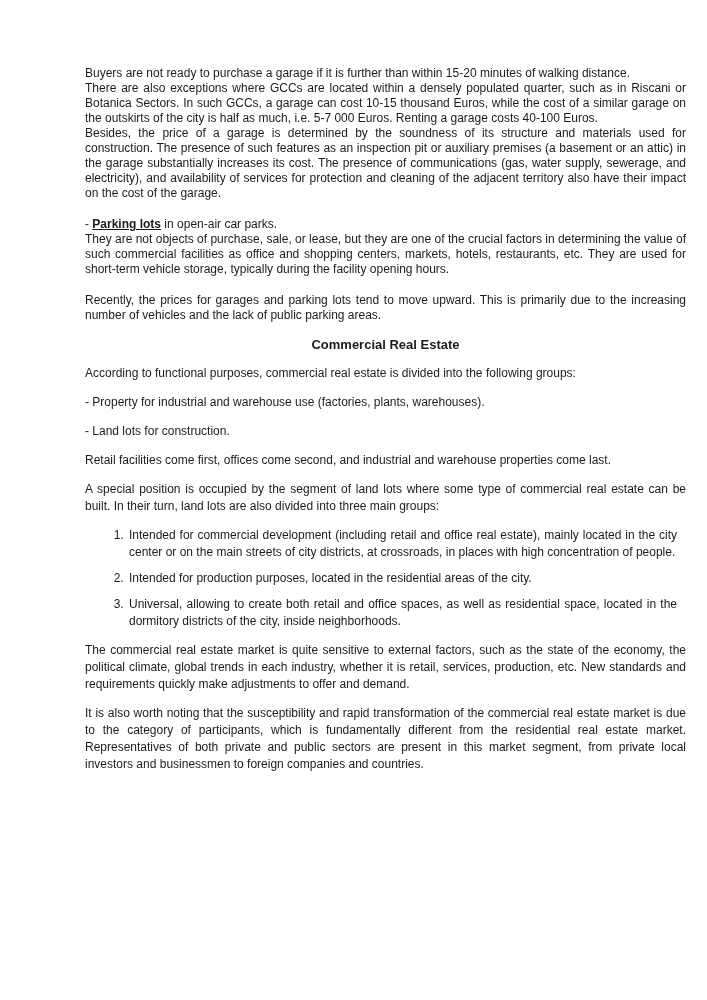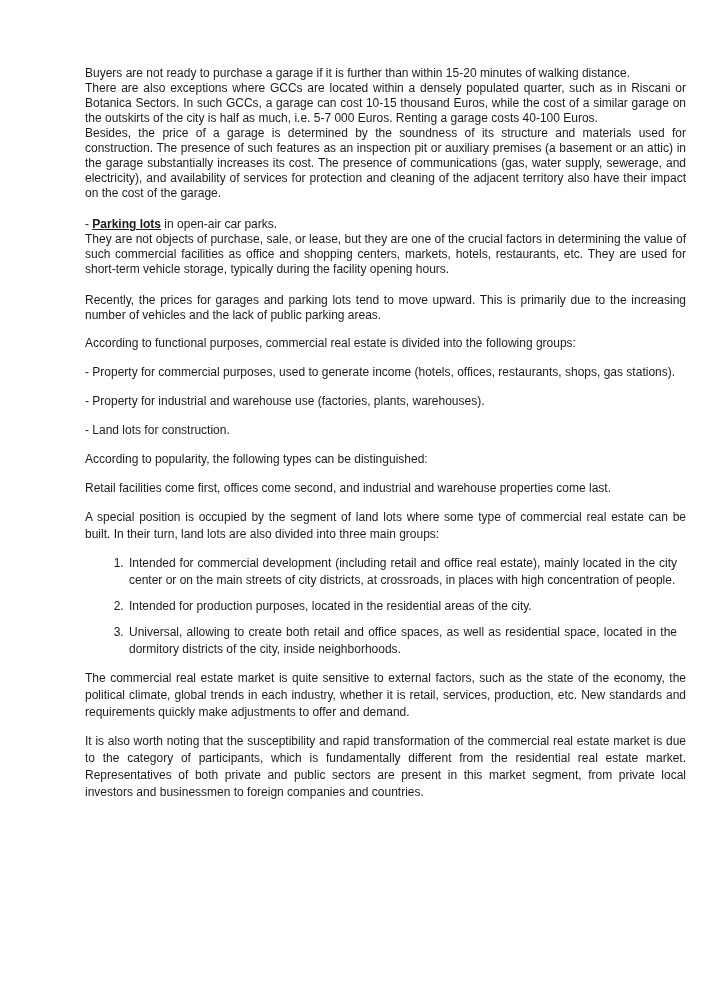--- a/index.html
+++ b/index.html
@@ -38,25 +38,24 @@
 <body>
 
 <div class="page">
   <div class="content">
       <p class="para sec-a">Buyers are not ready to purchase a garage if it is further than within 15-20 minutes of walking distance.</p>
       <p class="para sec-a">There are also exceptions where GCCs are located within a densely populated quarter, such as in Riscani or Botanica Sectors. In such GCCs, a garage can cost 10-15 thousand Euros, while the cost of a similar garage on the outskirts of the city is half as much, i.e. 5-7 000 Euros. Renting a garage costs 40-100 Euros.</p>
       <p class="para sec-a">Besides, the price of a garage is determined by the soundness of its structure and materials used for construction. The presence of such features as an inspection pit or auxiliary premises (a basement or an attic) in the garage substantially increases its cost. The presence of communications (gas, water supply, sewerage, and electricity), and availability of services for protection and cleaning of the adjacent territory also have their impact on the cost of the garage.</p>
       <p class="para sec-a gap"><span>- </span><span class="emph">Parking lots</span><span> in open-air car parks.</span></p>
       <p class="para sec-a">They are not objects of purchase, sale, or lease, but they are one of the crucial factors in determining the value of such commercial facilities as office and shopping centers, markets, hotels, restaurants, etc. They are used for short-term vehicle storage, typically during the facility opening hours.</p>
       <p class="para sec-a gap">Recently, the prices for garages and parking lots tend to move upward. This is primarily due to the increasing number of vehicles and the lack of public parking areas.</p>
+      <h2 class="heading">Commercial Real Estate</h2>
       <p class="para sec-b">According to functional purposes, commercial real estate is divided into the following groups:</p>
-      <p class="para sec-b">- Property for commercial purposes, used to generate income (hotels, offices, restaurants, shops, gas stations).</p>
       <p class="para sec-b">- Property for industrial and warehouse use (factories, plants, warehouses).</p>
       <p class="para sec-b">- Land lots for construction.</p>
-      <p class="para sec-b">According to popularity, the following types can be distinguished:</p>
       <p class="para sec-b">Retail facilities come first, offices come second, and industrial and warehouse properties come last.</p>
       <p class="para sec-b">A special position is occupied by the segment of land lots where some type of commercial real estate can be built. In their turn, land lots are also divided into three main groups:</p>
       <ol class="olist sec-b">
         <li>Intended for commercial development (including retail and office real estate), mainly located in the city center or on the main streets of city districts, at crossroads, in places with high concentration of people.</li>
         <li>Intended for production purposes, located in the residential areas of the city.</li>
         <li>Universal, allowing to create both retail and office spaces, as well as residential space, located in the dormitory districts of the city, inside neighborhoods.</li>
       </ol>
       <p class="para sec-b">The commercial real estate market is quite sensitive to external factors, such as the state of the economy, the political climate, global trends in each industry, whether it is retail, services, production, etc. New standards and requirements quickly make adjustments to offer and demand.</p>
       <p class="para sec-b">It is also worth noting that the susceptibility and rapid transformation of the commercial real estate market is due to the category of participants, which is fundamentally different from the residential real estate market. Representatives of both private and public sectors are present in this market segment, from private local investors and businessmen to foreign companies and countries.</p>
     </div>

